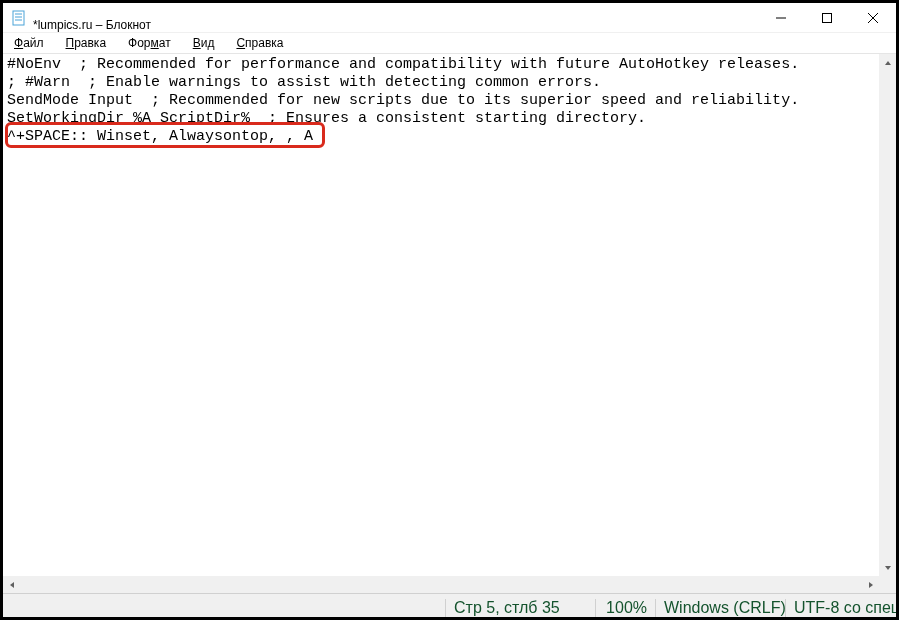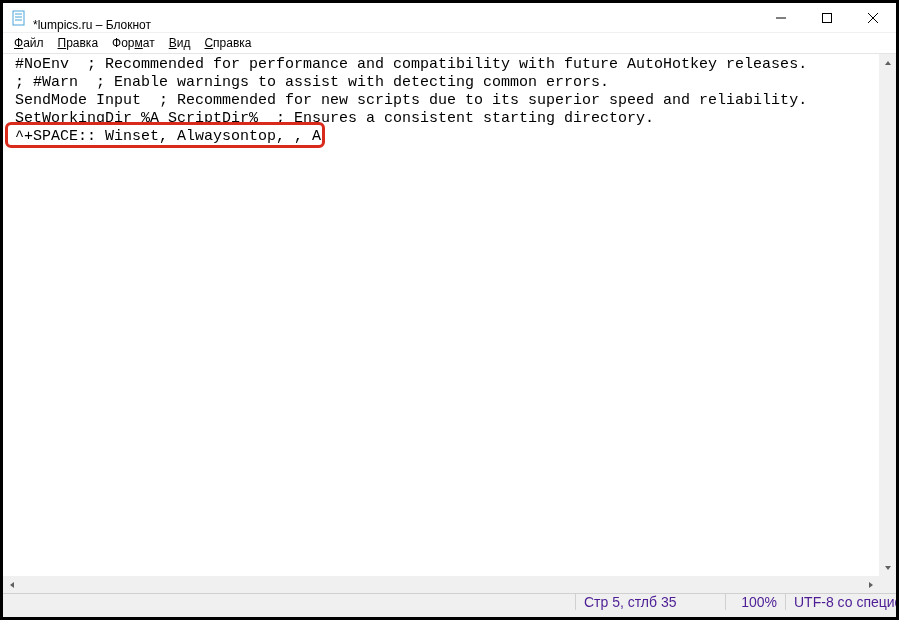--- a/index.html
+++ b/index.html
@@ -9,42 +9,42 @@
 
   
   .titlebar { height: 30px; display: flex; align-items: center; background: #fff; border-bottom: 1px solid #f0f0f0; }
   .titlebar .icon { width: 16px; height: 16px; margin: 0 6px 0 8px; display: inline-flex; }
   .titlebar .title { font-size: 12px; color: #000; flex: 0 0 auto; margin-top: 14px; }
   .titlebar .spacer { flex: 1; }
   .titlebar .winbtn { width: 46px; height: 30px; display: flex; align-items: center; justify-content: center; color: #000; }
   .titlebar .winbtn svg { stroke: #000; }
 
   
-  .menubar { height: 20px; display: flex; align-items: center; padding: 0 4px; font-size: 12px; color: #000; background: #fff; }
+  .menubar { height: 20px; display: flex; align-items: center; padding: 0 4px; font-size: 12px; color: #000; background: #fff; gap: 8px; }
   .menubar .menuitem { padding: 1px 7px; cursor: default; }
   .menubar .menuitem span { position: relative; }
   .menubar .menuitem .u { text-decoration: underline; }
 
   
   .textarea { flex: 1; position: relative; overflow: hidden; border-top: 1px solid #e5e5e5; }
-  .content { position: absolute; inset: 0 17px 17px 0; padding: 2px 12px; font-family: Consolas, "Courier New", monospace; font-size: 15px; line-height: 18px; white-space: pre; color: #000; }
+  .content { position: absolute; inset: 0 17px 17px 0; padding: 2px 4px; font-family: Consolas, "Courier New", monospace; font-size: 15px; line-height: 18px; white-space: pre; color: #000; }
   .highlight-box { position: absolute; border: 3px solid #d92a1c; border-radius: 6px; pointer-events: none; }
 
   
   .scroll-v { position: absolute; top: 0; right: 0; bottom: 17px; width: 17px; background: #f0f0f0; display: flex; flex-direction: column; }
   .scroll-v .arrow { height: 17px; display: flex; align-items: center; justify-content: center; }
   .scroll-v .track { flex: 1; }
   .scroll-h { position: absolute; left: 0; right: 17px; bottom: 0; height: 17px; background: #f0f0f0; display: flex; }
   .scroll-h .arrow { width: 17px; display: flex; align-items: center; justify-content: center; }
   .scroll-h .track { flex: 1; }
   .scroll-corner { position: absolute; right: 0; bottom: 0; width: 17px; height: 17px; background: #f0f0f0; }
   .arrow svg { fill: #606060; }
 
   
-  .statusbar { height: 24px; background: #f0f0f0; border-top: 1px solid #d0d0d0; display: flex; align-items: flex-start; font-size: 14px; color: #4c1d95; }
+  .statusbar { height: 24px; background: #f0f0f0; border-top: 1px solid #d0d0d0; display: flex; align-items: flex-end; font-size: 16px; color: #14532d; }
   .statusbar .cell { border-left: 1px solid #d0d0d0; display: flex; align-items: center; padding: 0 8px; white-space: nowrap; }
   .statusbar .grow { flex: 1; border-left: none; }
   .statusbar .cell.pos { width: 150px; }
   .statusbar .cell.zoom { width: 60px; justify-content: flex-end; padding-left: 28px; }
   .statusbar .cell.eol { width: 130px; }
   .statusbar .cell.enc { width: 111px; overflow: hidden; }
 </style>
 </head>
 <body>
 
@@ -124,17 +124,18 @@
             </svg>
           </div>
       </div>
       <div class="scroll-corner"></div>
     </div>
 
     <div class="statusbar">
       <div class="cell grow"></div>
       <div class="cell pos">Стр 5, стлб 35</div>
       <div class="cell zoom">100%</div>
+      <div class="cell eol">Windows (CRLF)</div>
       <div class="cell enc">UTF-8 со специфи</div>
     </div>
 
   </div>
 </div>
 
 </body></html>

